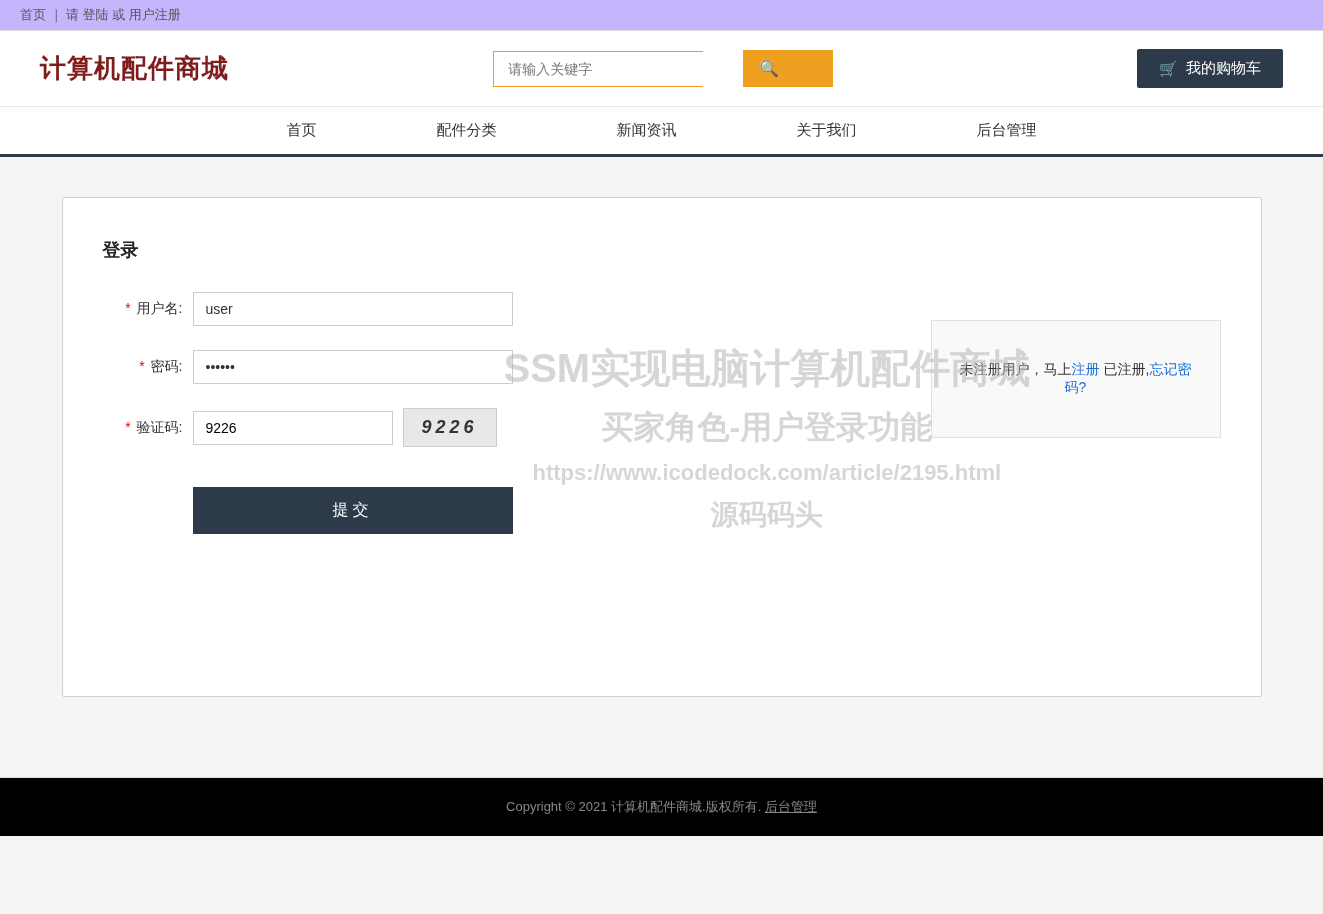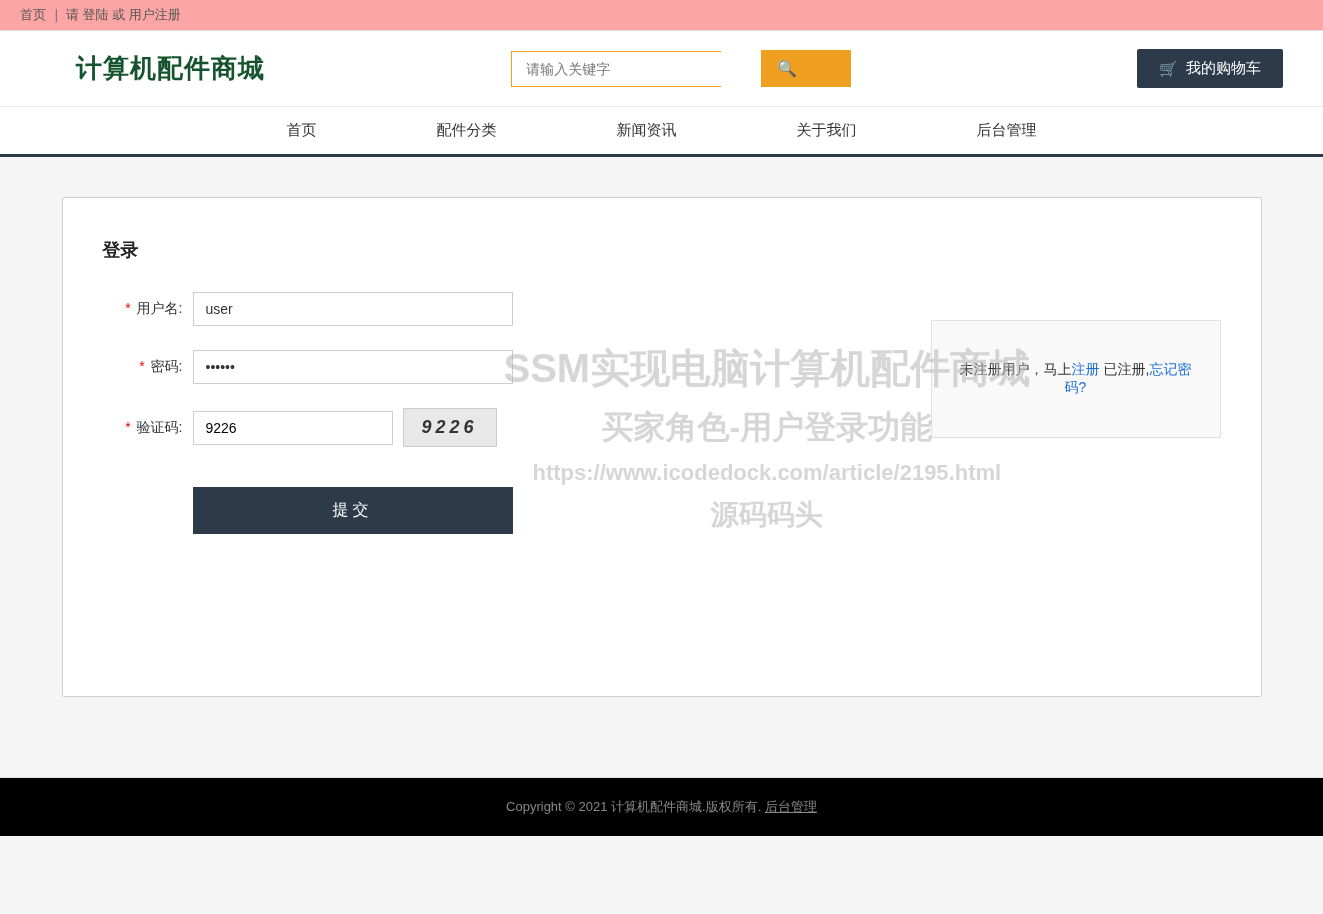--- a/index.html
+++ b/index.html
@@ -1,42 +1,41 @@
 <!DOCTYPE html>
 <html><head>
   <meta charset="utf-8">
   <style>
     * { margin: 0; padding: 0; box-sizing: border-box; }
     body { font-family: "Microsoft YaHei", "SimHei", sans-serif; background: #f5f5f5; font-size: 14px; color: #333; }
 
     
     .top-bar {
-      background: #fca5a5;
+      background: #c4b5fd;
       border-bottom: 1px solid #e0e0e0;
       padding: 6px 20px;
       font-size: 13px;
       color: #555;
     }
     .top-bar a { color: #555; text-decoration: none; }
 
     
     .header {
       background: #fff;
       padding: 18px 40px;
       display: flex;
       align-items: center;
       justify-content: space-between;
       border-bottom: 1px solid #e8e8e8;
     }
     .logo {
       font-size: 26px;
       font-weight: bold;
-      color: #14532d;
+      color: #7f1d1d;
       letter-spacing: 1px;
-      margin-left: 36px;
     }
     .search-bar {
       display: flex;
       align-items: center;
       flex: 1;
       max-width: 380px;
       margin: 0 40px;
     }
     .search-bar input {
       flex: 1;

